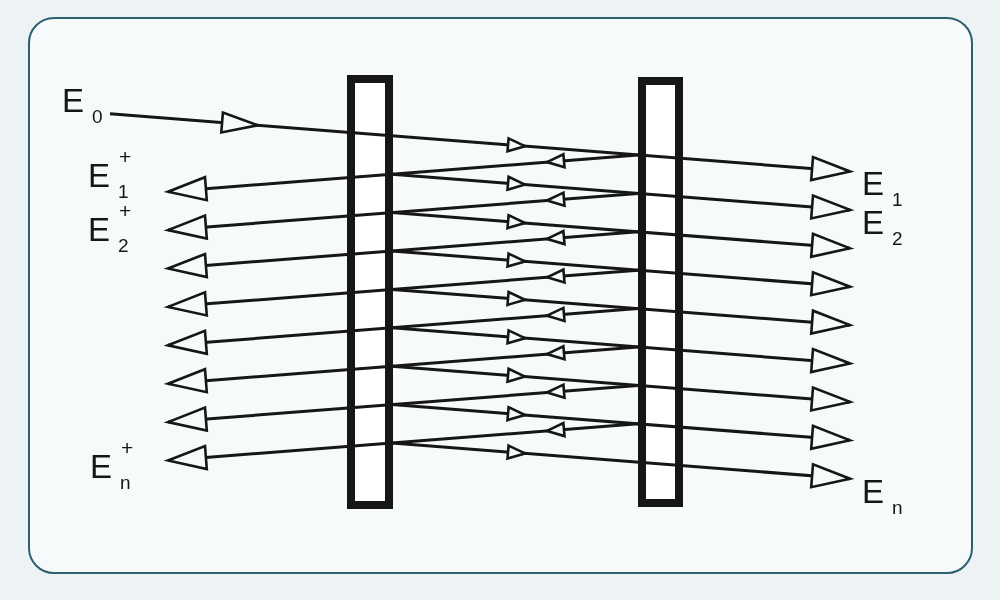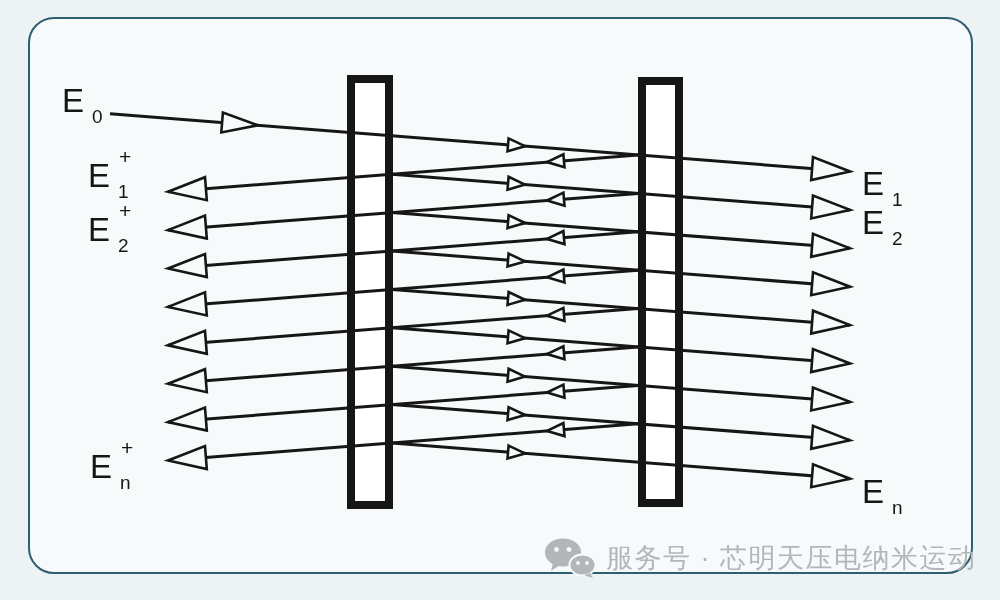--- a/index.html
+++ b/index.html
@@ -110,27 +110,14 @@
       <text x="121" y="455" fill="#161616" font-size="21" font-family="&quot;Liberation Sans&quot;, sans-serif">+</text>
       <text x="120" y="489" fill="#161616" font-size="19" font-family="&quot;Liberation Sans&quot;, sans-serif">n</text>
       <text x="862" y="195" fill="#161616" font-size="33" font-family="&quot;Liberation Sans&quot;, sans-serif">E</text>
       <text x="892" y="206" fill="#161616" font-size="19" font-family="&quot;Liberation Sans&quot;, sans-serif">1</text>
       <text x="862" y="234" fill="#161616" font-size="33" font-family="&quot;Liberation Sans&quot;, sans-serif">E</text>
       <text x="892" y="245" fill="#161616" font-size="19" font-family="&quot;Liberation Sans&quot;, sans-serif">2</text>
       <text x="862" y="503" fill="#161616" font-size="33" font-family="&quot;Liberation Sans&quot;, sans-serif">E</text>
       <text x="892" y="514" fill="#161616" font-size="19" font-family="&quot;Liberation Sans&quot;, sans-serif">n</text>
     </svg>
 
-  <div class="watermark">
-    <svg width="54" height="42" viewBox="0 0 54 42">
-      <ellipse cx="20" cy="15.5" rx="18" ry="14" fill="#b2b6b6"></ellipse>
-      <path d="M10 26 L8 34 L17 28 Z" fill="#b2b6b6"></path>
-      <circle cx="13.5" cy="12.5" r="2.4" fill="#f6fafb"></circle>
-      <circle cx="26" cy="12.5" r="2.4" fill="#f6fafb"></circle>
-      <ellipse cx="39.5" cy="28" rx="13" ry="10.5" fill="#b2b6b6" stroke="#f6fafb" stroke-width="2"></ellipse>
-      <path d="M47 36 L50 41 L41.5 38.5 Z" fill="#b2b6b6"></path>
-      <circle cx="35" cy="26" r="1.9" fill="#f6fafb"></circle>
-      <circle cx="44" cy="26" r="1.9" fill="#f6fafb"></circle>
-    </svg>
-    <span>服务号 · 芯明天压电纳米运动</span>
-  </div>
 
 </div>
 
 </body></html>

